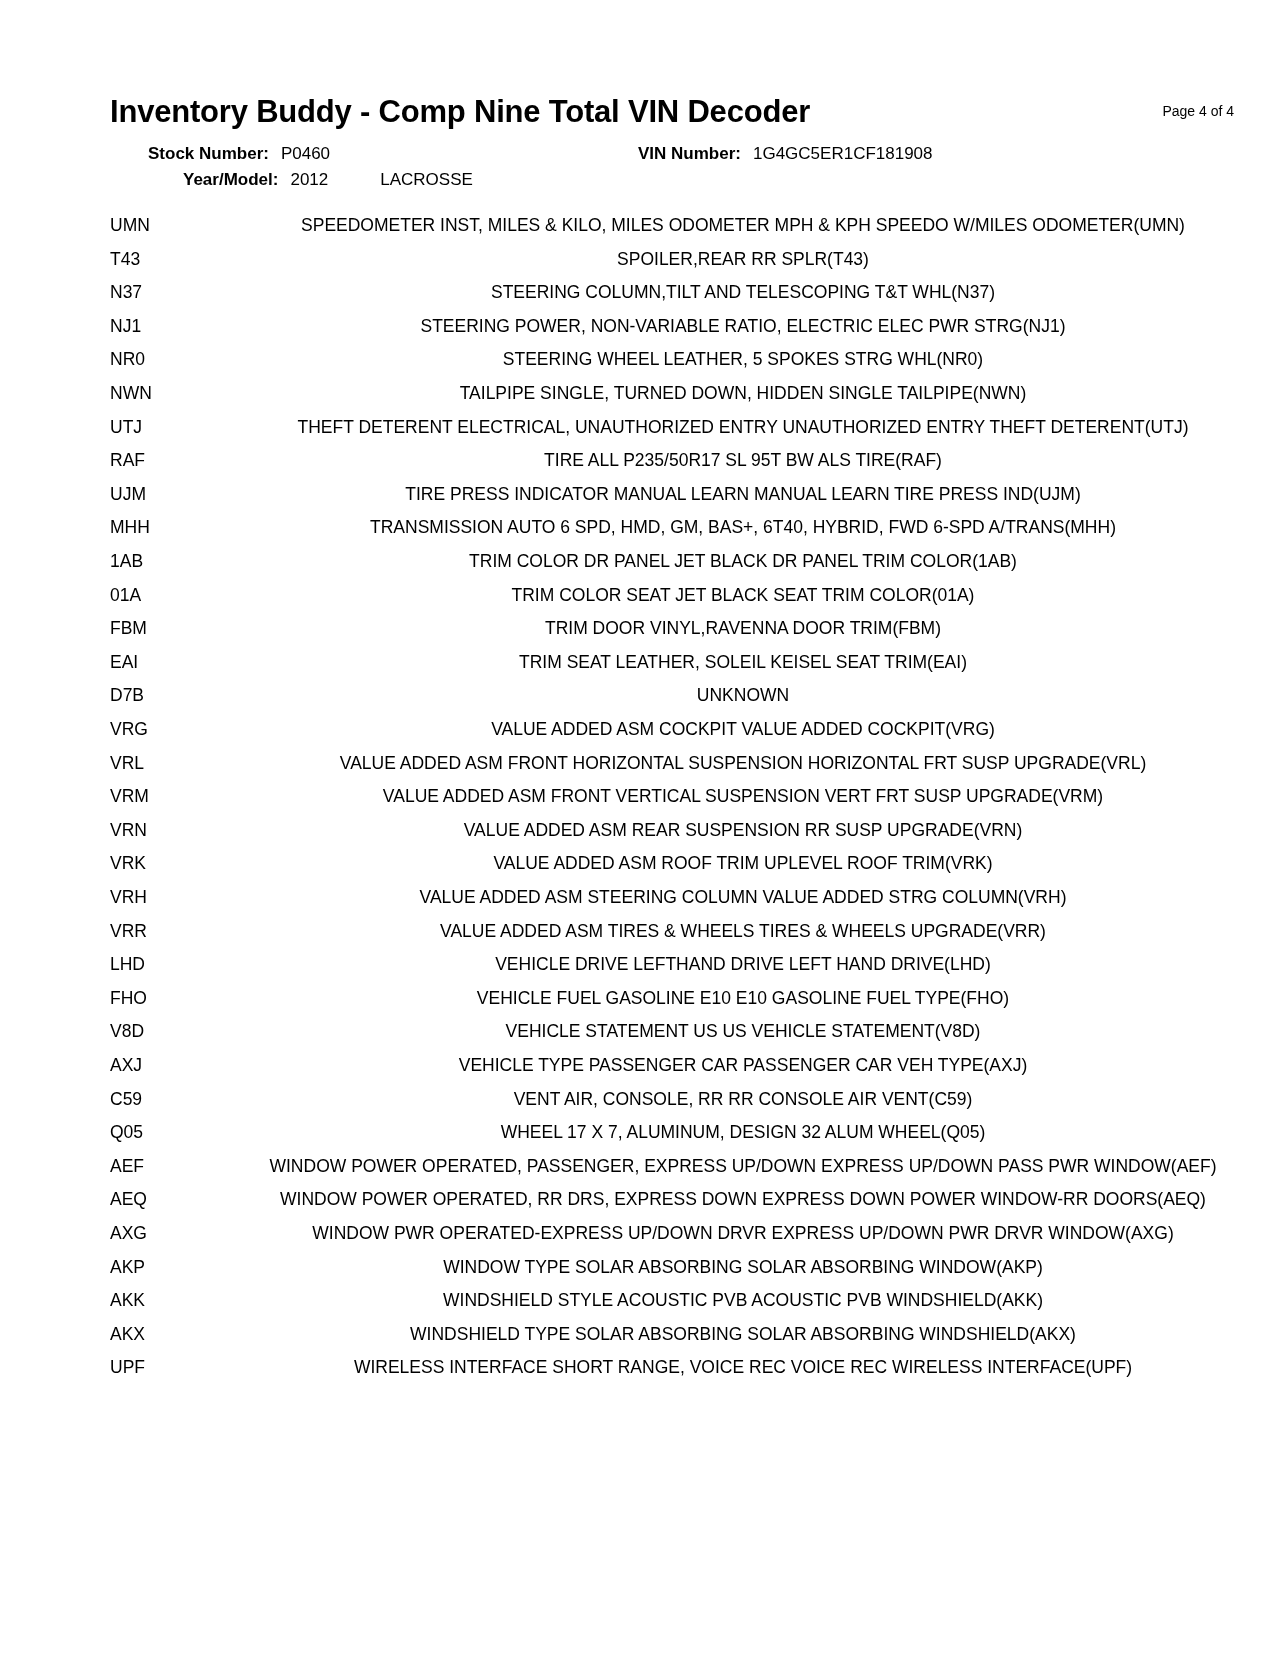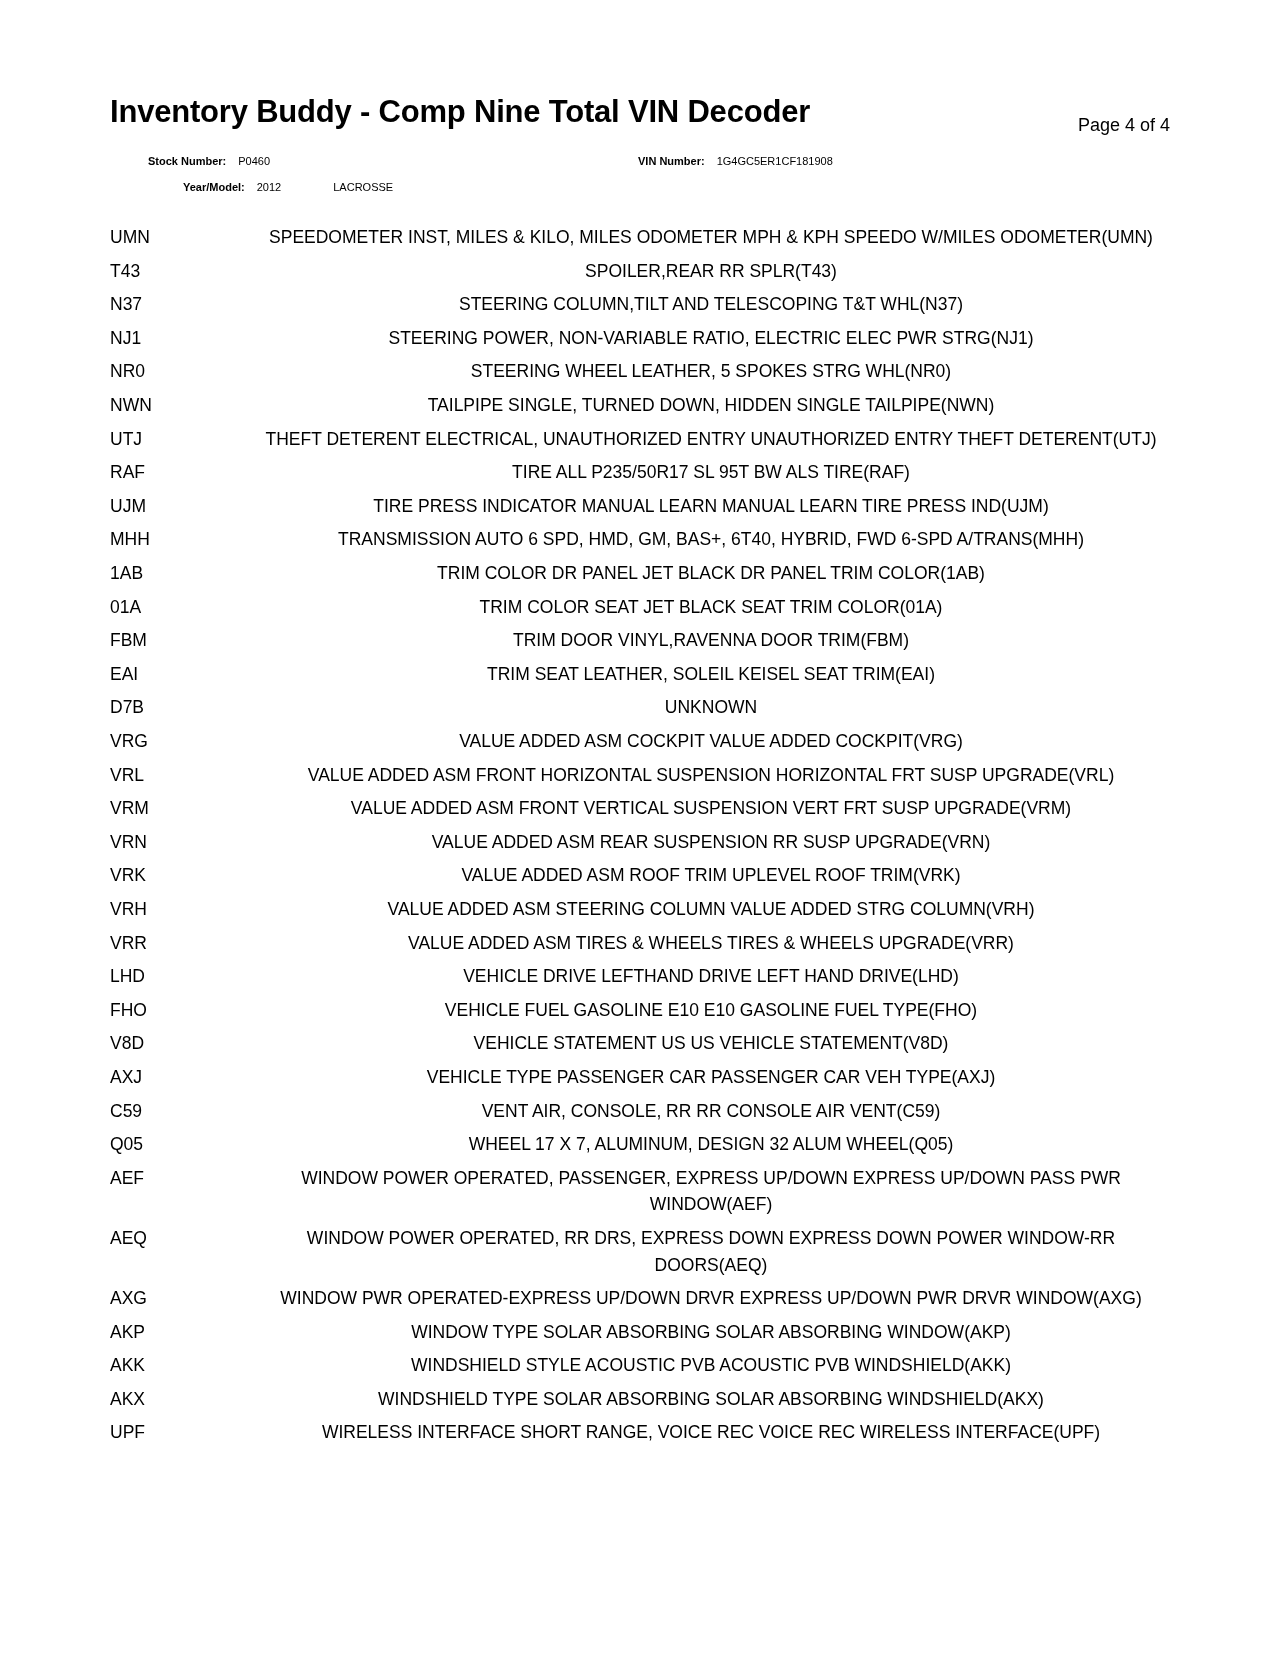--- a/index.html
+++ b/index.html
@@ -11,45 +11,45 @@
     width: 1280px;
     min-height: 1656px;
     font-family: "Liberation Sans", sans-serif;
     color: #000000;
   }
   .page {
     position: relative;
     width: 1280px;
     min-height: 1656px;
     box-sizing: border-box;
-    padding: 95px 110px 40px 110px;
+    padding: 95px 46px 40px 110px;
   }
   .header-row {
     position: relative;
     display: block;
   }
   .doc-title {
     font-size: 31px;
     font-weight: bold;
     letter-spacing: -0.2px;
     line-height: 1.1;
     margin: 0;
     padding: 0;
     white-space: nowrap;
   }
   .page-indicator {
     position: absolute;
     right: 0;
-    top: 20px;
-    font-size: 18px;
+    top: 8px;
+    font-size: 14px;
     font-weight: normal;
   }
   .meta {
-    margin-top: 24px;
-    font-size: 11px;
+    margin-top: 12px;
+    font-size: 17px;
     line-height: 1.55;
   }
   .meta-line {
     position: relative;
     height: 26px;
   }
   .meta-label {
     font-weight: bold;
   }
   .meta-value {

